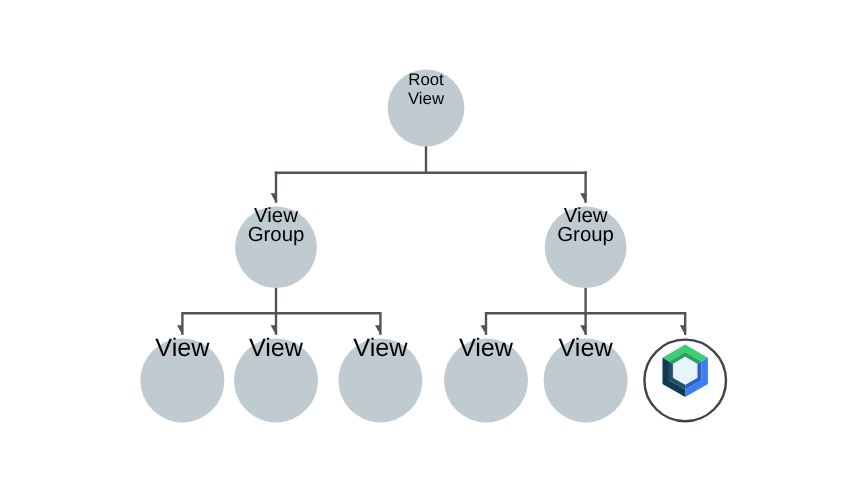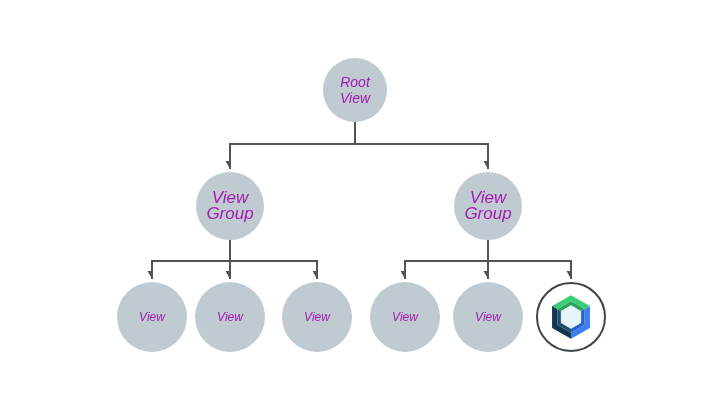--- a/index.html
+++ b/index.html
@@ -25,33 +25,32 @@
   .edge {
     stroke: #4e5457;
     stroke-width: 2;
     fill: none;
   }
   .node {
     position: absolute;
     background: #bfcad1;
     border-radius: 50%;
     display: flex;
-    align-items: center;
+    align-items: flex-start;
     justify-content: center;
     text-align: center;
-    color: #a21caf;
-    font-style: italic;
+    color: #000000;
   }
   .node .lbl {
     display: block;
     text-align: center;
   }
   .node.root   { width: 64px; height: 64px; font-size: 14px; line-height: 16px; }
   .node.group  { width: 68px; height: 68px; font-size: 17px; line-height: 16px; }
-  .node.leaf   { width: 70px; height: 70px; font-size: 12px; line-height: 18px; }
+  .node.leaf   { width: 70px; height: 70px; font-size: 21px; line-height: 18px; }
   .node.root .lbl  { width: 40px; }
   .node.group .lbl { width: 48px; }
   .node.compose {
     background: #ffffff;
     border: 2px solid #3e4447;
     box-sizing: border-box;
   }
   .hole-hex { stroke: #cde3f1; stroke-width: 2; }
 </style>
 </head>

